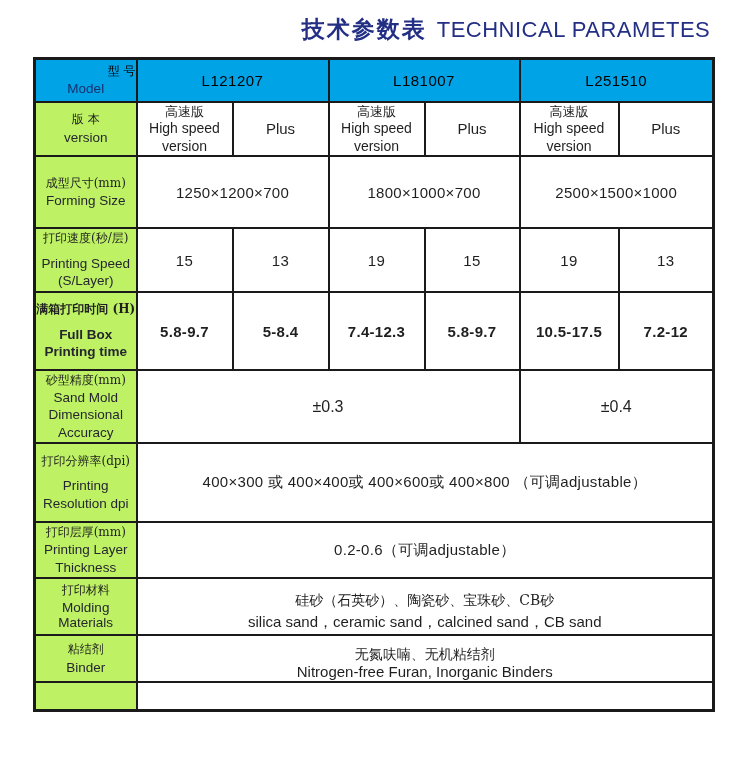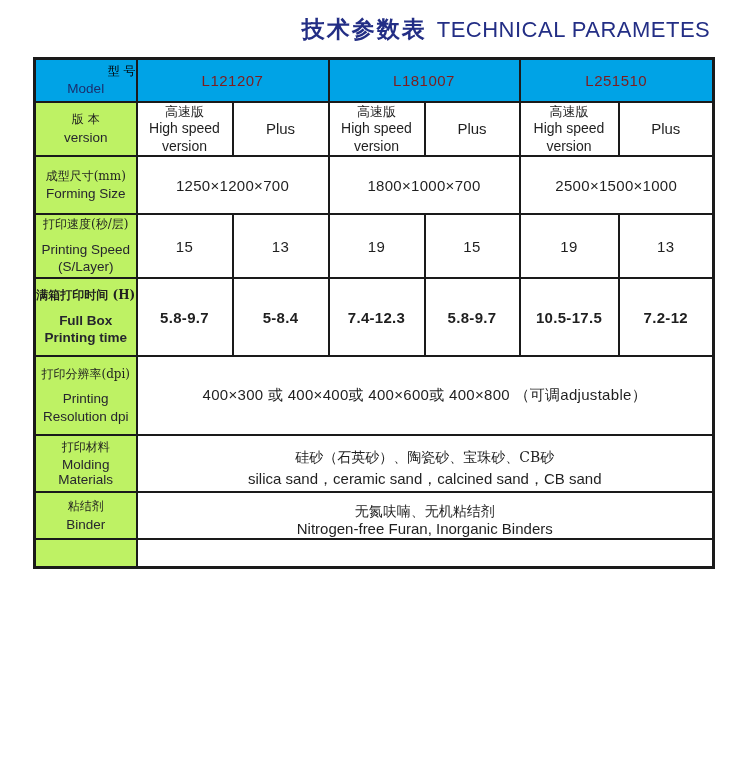--- a/index.html
+++ b/index.html
@@ -7,34 +7,34 @@
   .page{position:absolute;top:0;left:0;width:736px;height:775px;overflow:hidden;background:#fff;}
   .title{position:absolute;top:14px;left:16px;width:736px;box-sizing:border-box;padding-left:244px;
          text-align:center;white-space:nowrap;color:#232E85;}
   .title .zh{font-family:"DejaVu Serif","Liberation Serif",serif;font-size:23px;font-weight:bold;letter-spacing:2px;}
   .title .en{font-family:"Liberation Sans",sans-serif;font-size:22px;font-weight:400;letter-spacing:0.5px;margin-left:10px;}
   table.spec{position:absolute;left:33px;top:57px;border-collapse:collapse;table-layout:fixed;width:679px;
              border:3px solid #1a1a1a;}
   td{border:2px solid #1a1a1a;text-align:center;vertical-align:middle;padding:0;overflow:hidden;}
   .hd{background:#00A3E6;}
   .lb{background:#bef264;}
-  .model{color:#7f1d1d;font-size:15px;letter-spacing:0.5px;}
+  .model{color:#000000;font-size:15px;letter-spacing:0.5px;}
   .hd .lzh{color:#000000;text-align:right;}
   .hd .len{color:#1A2F6E;}
   .lzh{font-family:"DejaVu Serif","Liberation Serif",serif;font-size:12px;color:#1F1F1F;line-height:1.45;white-space:nowrap;}
   .len{font-size:13.5px;color:#26262e;line-height:1.3;}
   .gap{margin-top:7px;}
   .val{font-size:15px;color:#1F1F1F;letter-spacing:0.3px;}
   .vzh{font-family:"DejaVu Serif","Liberation Serif",serif;font-size:14px;color:#1F1F1F;line-height:1.6;margin-top:9px;}
   .ven{font-size:15px;color:#1F1F1F;line-height:1.5;}
   .vs .zh2{font-family:"DejaVu Serif","Liberation Serif",serif;font-size:13px;color:#1F1F1F;line-height:1.35;}
   .vs .en2{font-size:14px;color:#1F1F1F;line-height:1.25;}
   .plus{font-size:15px;color:#1F1F1F;}
   .acc{font-size:16px;color:#1F1F1F;}
-  tr.r1{height:43px;} tr.r2{height:53px;} tr.r3{height:58px;border-radius:18px;} tr.r4{height:64px;}
+  tr.r1{height:43px;} tr.r2{height:53px;} tr.r3{height:72px;border-radius:18px;} tr.r4{height:64px;}
   tr.r5{height:80px;} tr.r6{height:78px;font-weight:bold;} tr.r7{height:73px;} tr.r8{height:79px;}
   tr.r9{height:56px;} tr.r10{height:57px;} tr.r11{height:44px;} tr.r12{height:28px;}
 </style>
 </head>
 <body>
 
 <div class="page">
 
   <div class="title">
     <span class="zh">技术参数表</span><span class="en">TECHNICAL PARAMETES</span>
@@ -119,30 +119,48 @@
         <div class="len">Printing time</div>
       </td>
       <td class="val">5.8-9.7</td>
       <td class="val">5-8.4</td>
       <td class="val">7.4-12.3</td>
       <td class="val">5.8-9.7</td>
       <td class="val">10.5-17.5</td>
       <td class="val">7.2-12</td>
     </tr>
 
+    <tr class="r7">
+      <td class="lb">
+        <div class="lzh">砂型精度(mm)</div>
+        <div class="len">Sand Mold</div>
+        <div class="len">Dimensional</div>
+        <div class="len">Accuracy</div>
+      </td>
+      <td class="acc" colspan="4">±0.3</td>
+      <td class="acc" colspan="2">±0.4</td>
+    </tr>
 
     <tr class="r8">
       <td class="lb">
         <div class="lzh">打印分辨率(dpi)</div>
         <div class="len gap">Printing</div>
         <div class="len">Resolution dpi</div>
       </td>
       <td class="val" colspan="6">400×300 或 400×400或 400×600或 400×800 （可调adjustable）</td>
     </tr>
 
+    <tr class="r9">
+      <td class="lb">
+        <div class="lzh">打印层厚(mm)</div>
+        <div class="len">Printing Layer</div>
+        <div class="len">Thickness</div>
+      </td>
+      <td class="val" colspan="6">0.2-0.6（可调adjustable）</td>
+    </tr>
 
     <tr class="r10">
       <td class="lb">
         <div class="lzh">打印材料</div>
         <div class="len" style="line-height:1.15">Molding</div>
         <div class="len" style="line-height:1.15">Materials</div>
       </td>
       <td colspan="6">
         <div class="vzh">硅砂（石英砂）、陶瓷砂、宝珠砂、CB砂</div>
         <div class="ven">silica sand，ceramic sand，calcined sand，CB sand</div>

